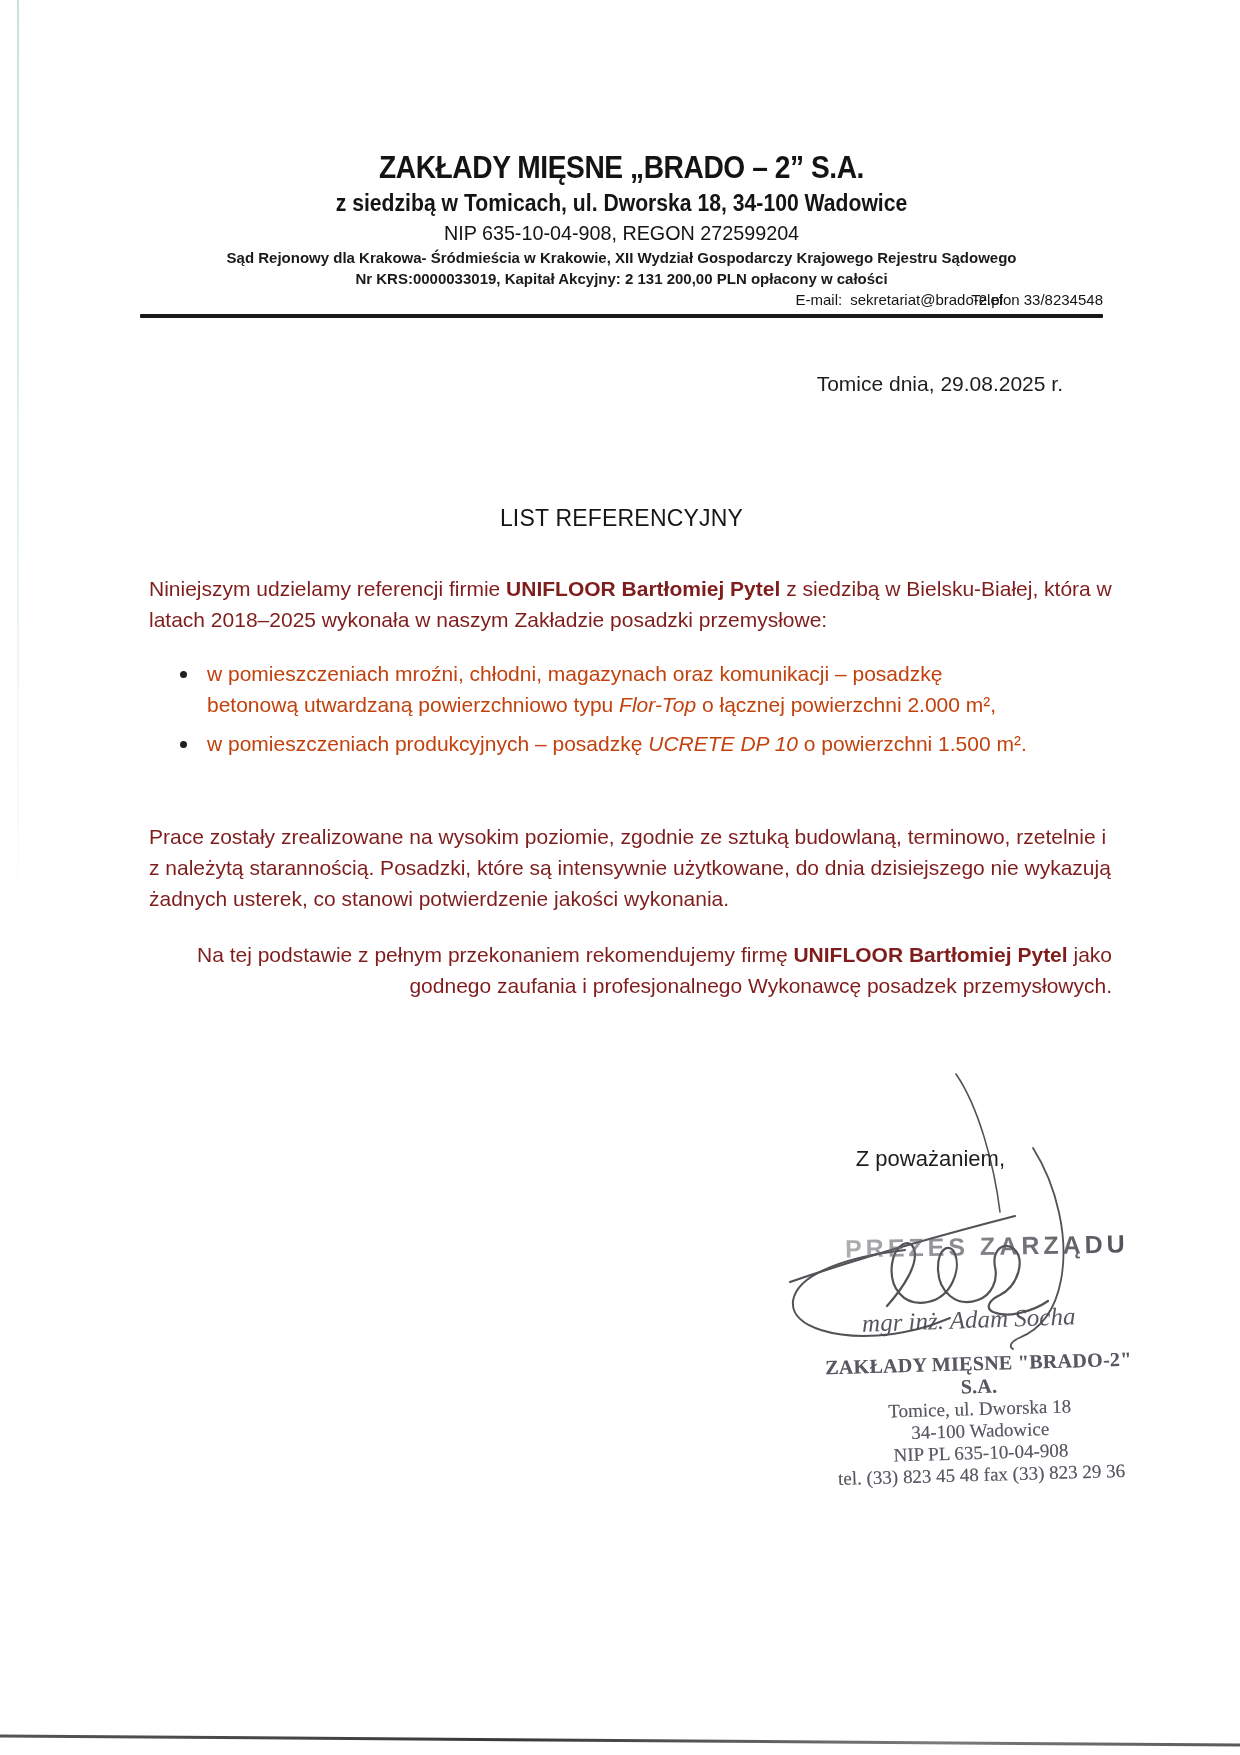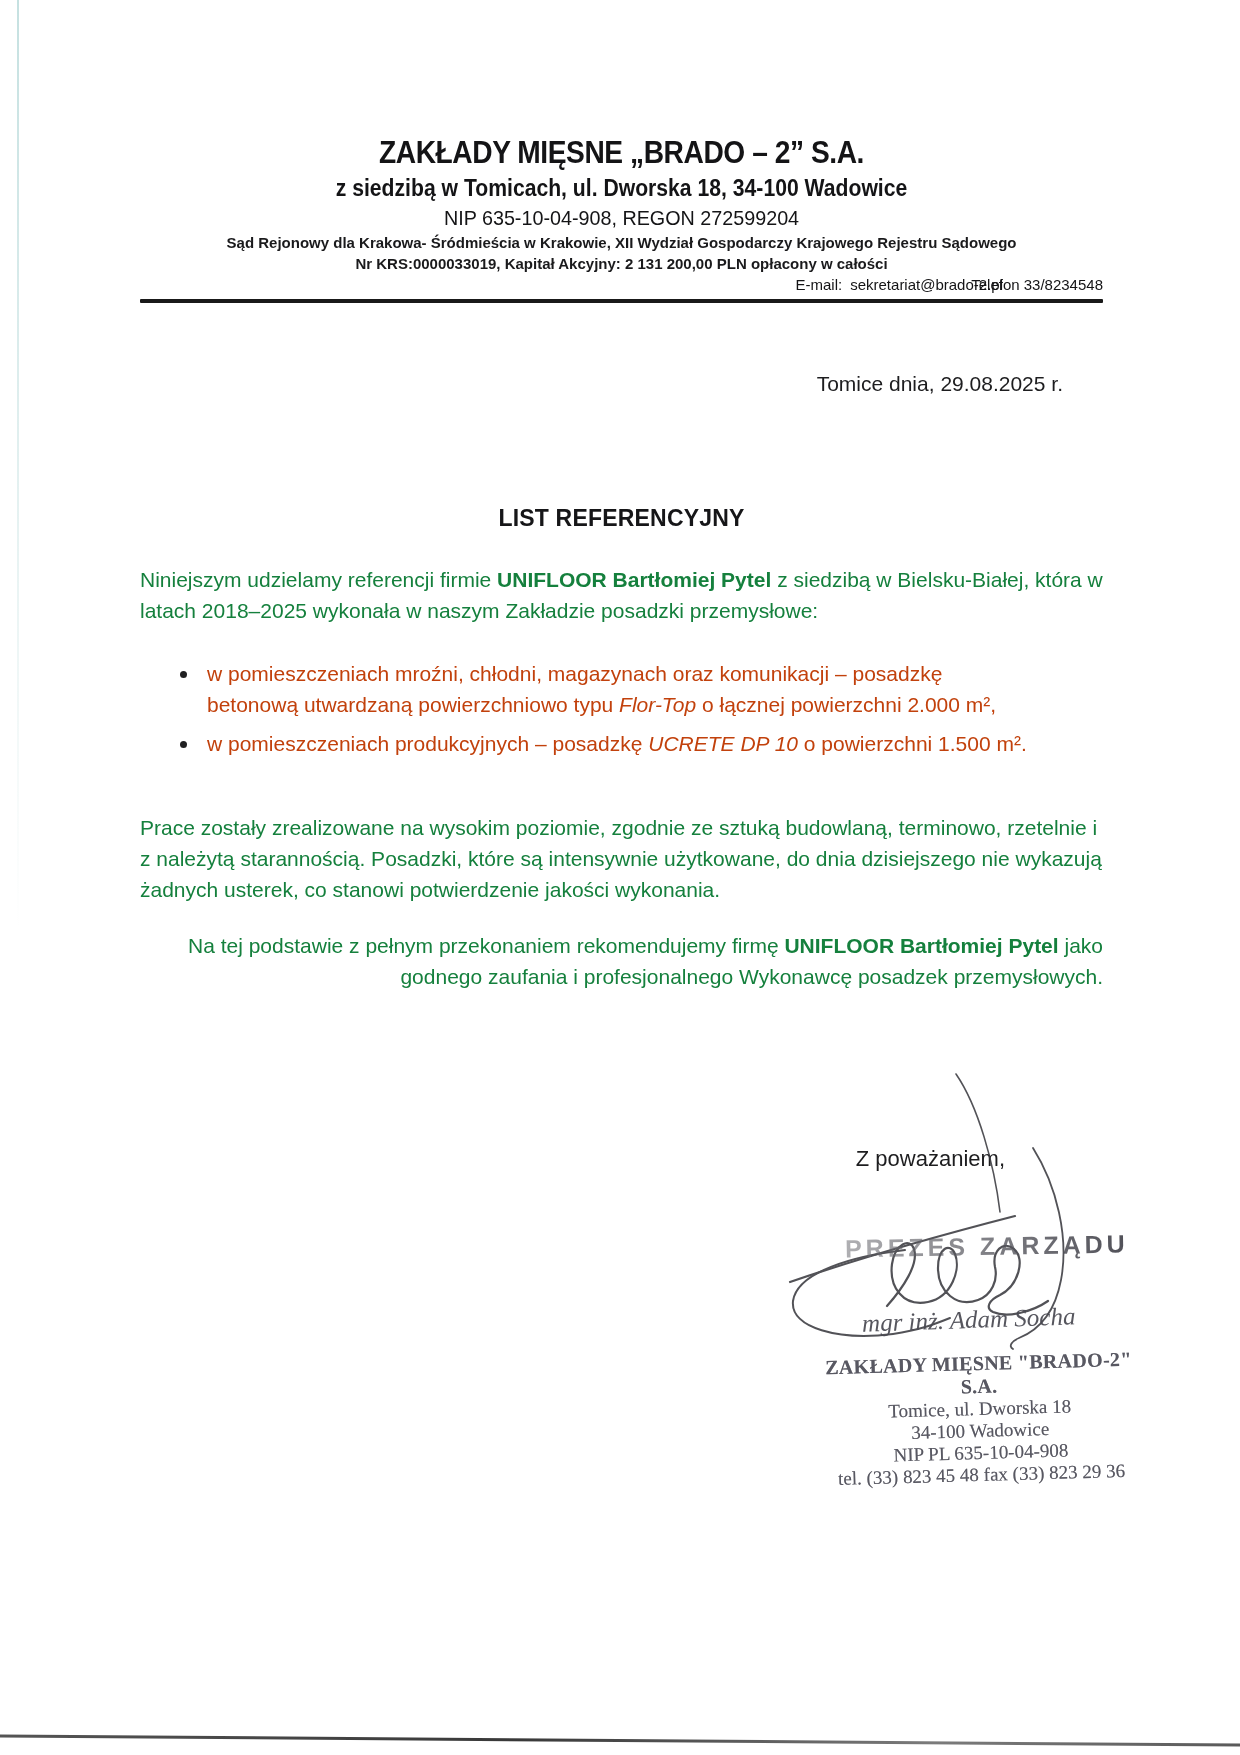--- a/index.html
+++ b/index.html
@@ -8,35 +8,35 @@
     font-family:"Liberation Sans", sans-serif;color:#1f1f21;overflow:hidden;
     margin:0 auto;
   }
   
   .scan-edge{position:absolute;left:17px;top:0;width:2px;height:930px;
     background:linear-gradient(180deg,rgba(150,200,200,.55),rgba(160,205,205,.18) 70%,rgba(160,205,205,0));}
   .bottom-line{position:absolute;left:-8px;top:1739px;width:1256px;height:3px;
     transform:rotate(0.42deg);border-radius:2px;
     background:linear-gradient(90deg,rgba(55,55,55,.85),rgba(35,35,35,.9) 42%,rgba(90,90,90,.8) 75%,rgba(60,60,60,.85));}
   
-  .letterhead{position:absolute;left:140px;top:131px;width:963px;text-align:center;color:#141416;}
+  .letterhead{position:absolute;left:140px;top:146px;width:963px;text-align:center;color:#141416;}
   .lh-company{font-size:32px;font-weight:700;line-height:42px;letter-spacing:-.5px;transform:scaleX(.88);transform-origin:center;}
   .lh-address{font-size:23px;font-weight:700;line-height:30px;transform:scaleX(.92);transform-origin:center;}
   .lh-ids{font-size:21px;line-height:30px;transform:scaleX(.94);transform-origin:center;}
   .lh-small{font-size:15px;line-height:20.5px;color:#1a1a1c;font-weight:bold;}
   .lh-contact{position:relative;font-size:15px;line-height:21px;text-align:right;height:22px;}
   .lh-contact .phone{margin-left:107px;}
   .lh-contact .email{position:absolute;right:100px;top:0;}
   .lh-contact .email b{font-weight:400;margin-right:8px;}
   .rule{margin-top:3px;height:4px;background:#191919;border-radius:1px;}
   
   .date-line{position:absolute;top:372px;right:177px;font-size:21px;color:#1d1d1f;}
   .doc-title{position:absolute;left:140px;top:505px;width:963px;margin:0;text-align:center;
-    font-size:23px;font-weight:700;color:#161618;letter-spacing:.2px;}
-  .para{position:absolute;left:140px;width:963px;margin:0;font-size:21px;line-height:31px;color:#15803d;}
+    font-size:23px;font-weight:400;color:#161618;letter-spacing:.2px;}
+  .para{position:absolute;left:140px;width:963px;margin:9px;font-size:21px;line-height:31px;color:#7f1d1d;}
   #para1{top:564px;}
   .bullets{position:absolute;left:140px;top:658px;width:963px;margin:0;padding:0;list-style:none;}
   .bullets li{position:relative;padding-left:67px;font-size:21px;line-height:31px;color:#c2410c;width:896px;box-sizing:border-box;padding-right:0;}
   .bullets li + li{margin-top:8px;}
   .bullets li::before{content:"";position:absolute;left:40px;top:13px;width:7px;height:7px;border-radius:50%;background:#202022;}
   #para2{top:812px;}
   #para3{top:930px;text-align:right;}
   .closing{position:absolute;top:1146px;right:235px;font-size:22px;color:#1d1d1f;}
   
   .sig-svg{position:absolute;left:735px;top:1058px;width:345px;height:300px;}

